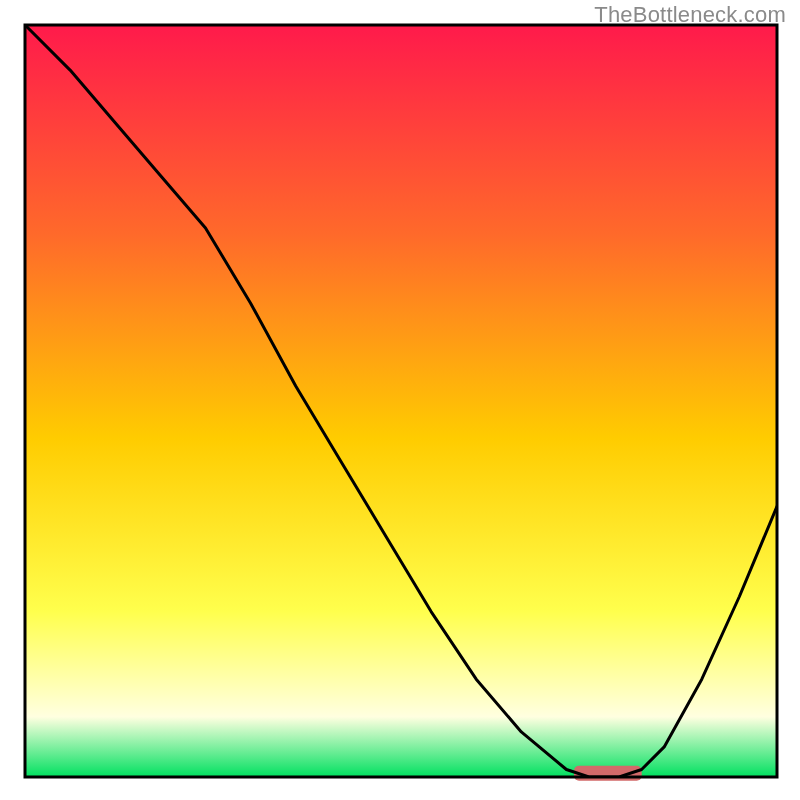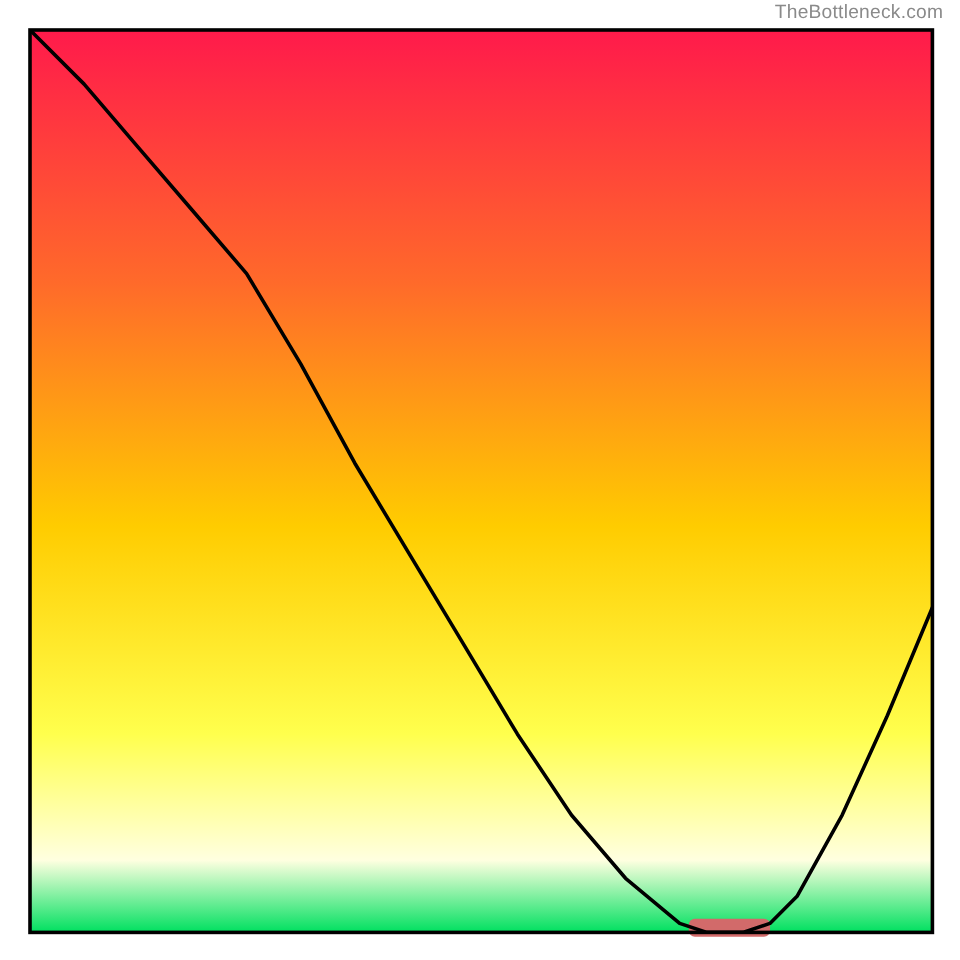--- a/index.html
+++ b/index.html
@@ -17,21 +17,21 @@
     height: 800px;
   }
   svg {
     position: absolute;
     inset: 0;
   }
   .attribution {
     position: absolute;
     top: 2px;
     right: 14px;
-    font-size: 16px;
+    font-size: 22px;
     font-weight: 500;
     color: #8a8a8a;
     letter-spacing: 0.2px;
   }
 </style>
 </head>
 <body>
 
 <div class="canvas-wrap">
 

